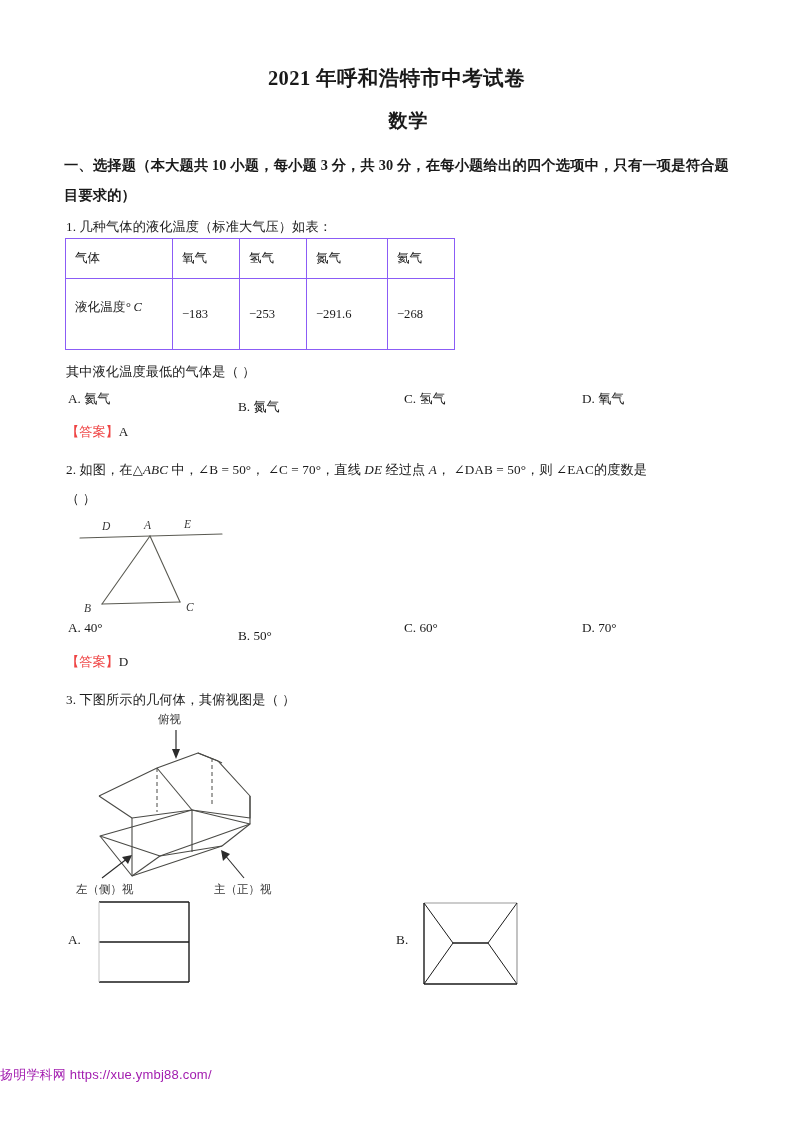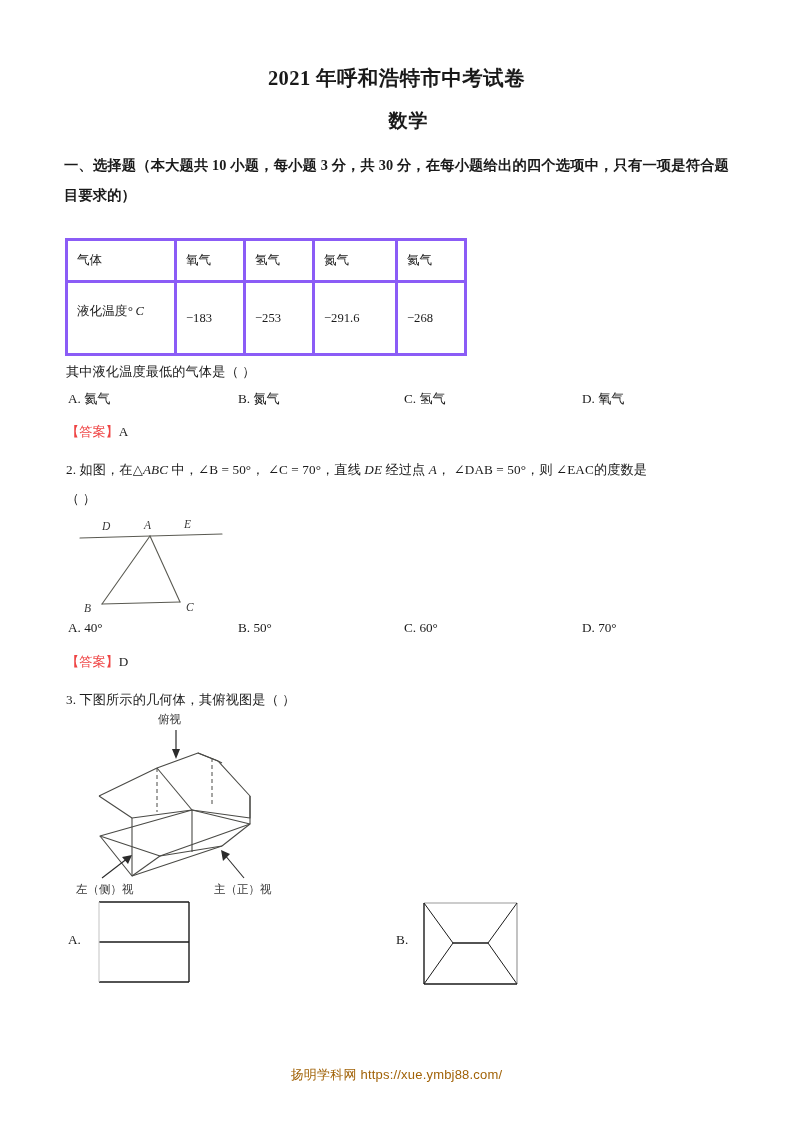--- a/index.html
+++ b/index.html
@@ -77,21 +77,21 @@
     width: 680px;
     height: 24px;
     font-size: 13.2px;
   }
   .opt {
     position: absolute;
     top: 0;
     white-space: nowrap;
   }
   .opt-a { left: 4px; }
-  .opt-b { left: 174px; }
+  .opt-b { left: 174px; margin-top: 8px; }
   .opt-c { left: 340px; }
   .opt-d { left: 518px; }
 
   
   .answer {
     position: absolute;
     left: 66px;
     font-size: 13.2px;
     white-space: nowrap;
   }
@@ -100,21 +100,21 @@
 
   
   .gas-table {
     position: absolute;
     left: 65px;
     top: 238px;
     border-collapse: collapse;
     font-size: 12.6px;
   }
   .gas-table td {
-    border: 3px solid #8b5cf6;
+    border: 1px solid #8b5cf6;
     padding: 0 9px;
     vertical-align: middle;
     white-space: nowrap;
   }
   .gas-table tr.head td { height: 39px; }
   .gas-table tr.body td { height: 56px; }
   .gas-table td.c-label { width: 88px; }
   .gas-table td.c-1 { width: 48px; }
   .gas-table td.c-2 { width: 48px; }
   .gas-table td.c-3 { width: 62px; }
@@ -130,37 +130,41 @@
     fill: #3a3a3a;
     font-family: "Liberation Serif","DejaVu Serif",serif;
   }
 
   
   .footer {
     position: absolute;
     left: 0;
     top: 1066px;
     width: 793px;
-    text-align: center;
+    text-align: left;
     font-size: 13px;
-    color: #a16207;
+    color: #a21caf;
     font-family: "Liberation Sans", "DejaVu Sans", sans-serif;
     letter-spacing: 0.2px;
   }
 </style>
 </head>
 <body>
 
 <div class="page">
 
   <div class="doc-title">2021 年呼和浩特市中考试卷</div>
   <div class="doc-subtitle">数学</div>
 
   <div class="section-head">一、选择题（本大题共 10 小题，每小题 3 分，共 30 分，在每小题给出的四个选项中，只有一项是符合题目要求的）</div>
 
+  <div class="qtext" style="left:66px; top:212px;">
+    <span class="q-num">1.</span>
+    <span>几种气体的液化温度（标准大气压）如表：</span>
+  </div>
 
   <table class="gas-table">
     <tbody>
         <tr class="head">
       <td class="c-label">气体</td>
       <td class="c-1">氧气</td>
       <td class="c-2">氢气</td>
       <td class="c-3">氮气</td>
       <td class="c-4">氦气</td>
     </tr>

